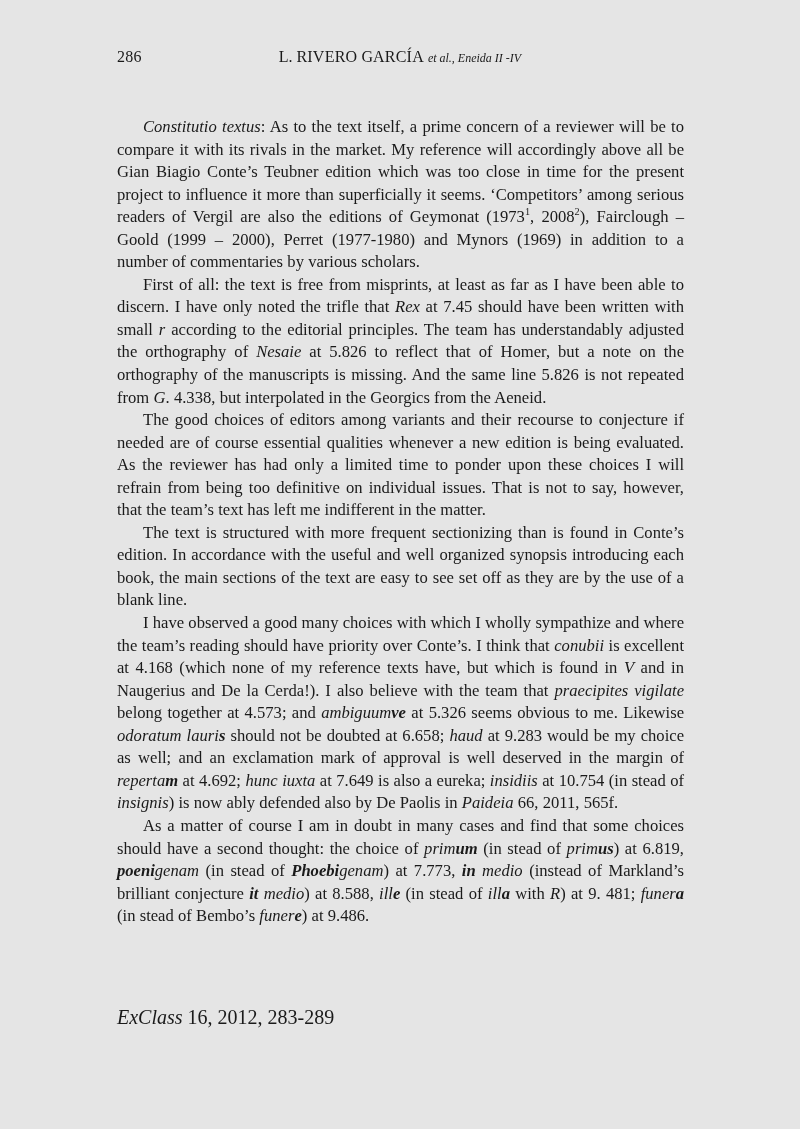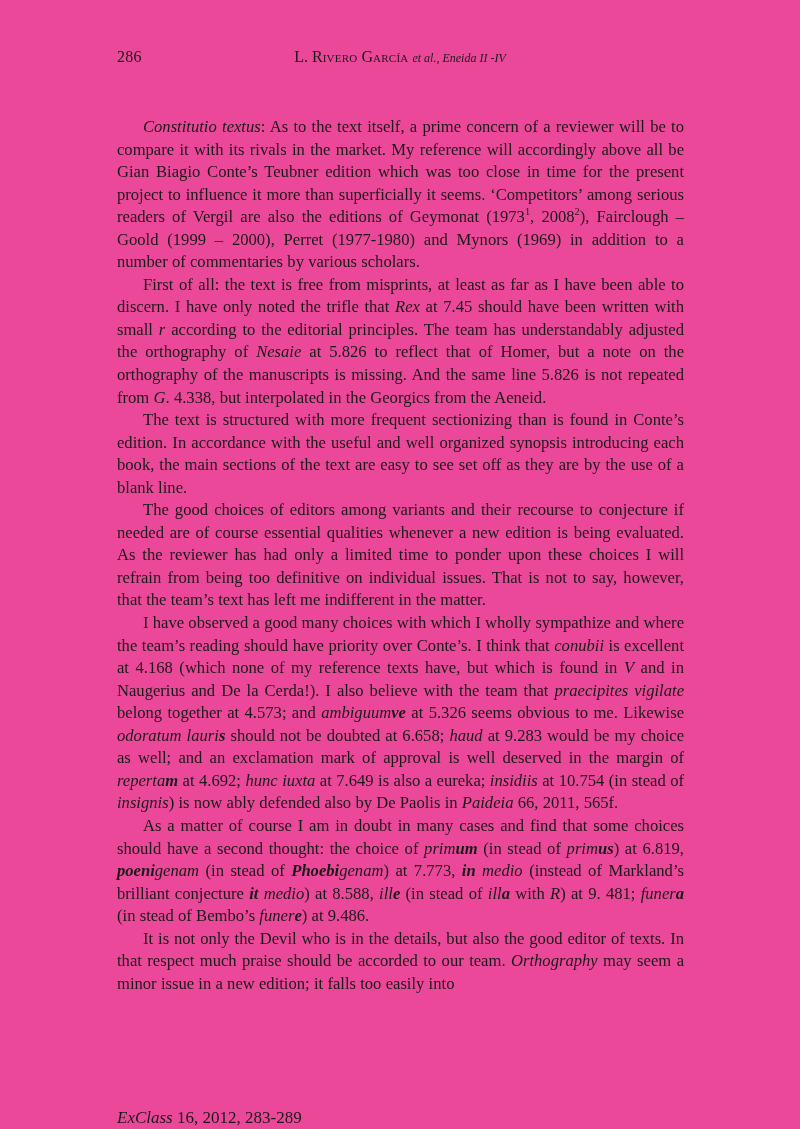--- a/index.html
+++ b/index.html
@@ -11,21 +11,21 @@
     width: 800px;
     height: 1129px;
     font-family: "Liberation Serif", "DejaVu Serif", serif;
     color: #1a1a1a;
     position: relative;
     overflow: hidden;
   }
   .page {
     position: absolute;
     inset: 0;
-    background: #ec4899;
+    background: #e5e5e5;
   }
 
   
   .running-head {
     position: absolute;
     top: 46px;
     left: 117px;
     width: 566px;
     height: 22px;
     font-size: 15.5px;
@@ -41,21 +41,21 @@
   }
   .head-title {
     position: absolute;
     left: 0;
     right: 0;
     top: 0;
     text-align: center;
   }
   .sc-first { font-size: 16px; }
   .sc-rest {
-    font-size: 11px;
+    font-size: 16px;
     letter-spacing: 0.25px;
   }
   .head-ital { font-style: italic; font-size: 12px; }
 
   
   .body-block {
     position: absolute;
     top: 116px;
     left: 117px;
     width: 567px;
@@ -77,42 +77,41 @@
   .bi { font-style: italic; font-weight: bold; margin-top: 8px; }
   sup {
     font-size: 0.62em;
     vertical-align: super;
     line-height: 0;
   }
 
   
   .footer {
     position: absolute;
-    top: 1108px;
+    top: 1007px;
     left: 117px;
-    font-size: 17px;
+    font-size: 20px;
     line-height: 20px;
     white-space: nowrap;
   }
 </style>
 </head>
 <body>
 
 <div class="page">
 
   <div class="running-head">
     <span class="folio">286</span>
     <span class="head-title"><span class="sc-first">L. R</span><span class="sc-rest">IVERO</span><span class="sc-first"> G</span><span class="sc-rest">ARCÍA</span> <span class="head-ital">et al., Eneida II -IV</span></span>
   </div>
 
   <div class="body-block" id="body-block">
       <p><span class="it">Constitutio textus</span>: As to the text itself, a prime concern of a reviewer will be to compare it with its rivals in the market. My reference will accordingly above all be Gian Biagio Conte’s Teubner edition which was too close in time for the present project to influence it more than superficially it seems. ‘Competitors’ among serious readers of Vergil are also the editions of Geymonat (1973<sup>1</sup>, 2008<sup>2</sup>), Fairclough – Goold (1999 – 2000), Perret (1977-1980) and Mynors (1969) in addition to a number of commentaries by various scholars.</p>
       <p>First of all: the text is free from misprints, at least as far as I have been able to discern. I have only noted the trifle that <span class="it">Rex</span> at 7.45 should have been written with small <span class="it">r</span> according to the editorial principles. The team has understandably adjusted the orthography of <span class="it">Nesaie</span> at 5.826 to reflect that of Homer, but a note on the orthography of the manuscripts is missing. And the same line 5.826 is not repeated from <span class="it">G</span>. 4.338, but interpolated in the Georgics from the Aeneid.</p>
+      <p>The good choices of editors among variants and their recourse to conjecture if needed are of course essential qualities whenever a new edition is being evaluated. As the reviewer has had only a limited time to ponder upon these choices I will refrain from being too definitive on individual issues. That is not to say, however, that the team’s text has left me indifferent in the matter.</p>
       <p>The text is structured with more frequent sectionizing than is found in Conte’s edition. In accordance with the useful and well organized synopsis introducing each book, the main sections of the text are easy to see set off as they are by the use of a blank line.</p>
-      <p>The good choices of editors among variants and their recourse to conjecture if needed are of course essential qualities whenever a new edition is being evaluated. As the reviewer has had only a limited time to ponder upon these choices I will refrain from being too definitive on individual issues. That is not to say, however, that the team’s text has left me indifferent in the matter.</p>
       <p>I have observed a good many choices with which I wholly sympathize and where the team’s reading should have priority over Conte’s. I think that <span class="it">conubii</span> is excellent at 4.168 (which none of my reference texts have, but which is found in <span class="it">V</span> and in Naugerius and De la Cerda!). I also believe with the team that <span class="it">praecipites vigilate</span> belong together at 4.573; and <span class="it">ambiguum</span><span class="bi">ve</span> at 5.326 seems obvious to me. Likewise <span class="it">odoratum lauri</span><span class="bi">s</span> should not be doubted at 6.658;  <span class="it">haud</span> at 9.283 would be my choice as well; and an exclamation mark of approval is well deserved in the margin of <span class="it">reperta</span><span class="bi">m</span> at 4.692;  <span class="it">hunc iuxta</span> at 7.649 is also a eureka;  <span class="it">insidiis</span> at 10.754 (in stead of <span class="it">insignis</span>) is now ably defended also by De Paolis in <span class="it">Paideia</span> 66, 2011, 565f.</p>
       <p>As a matter of course I am in doubt in many cases and find that some choices should have a second thought: the choice of <span class="it">prim</span><span class="bi">um</span> (in stead of <span class="it">prim</span><span class="bi">us</span>) at 6.819, <span class="bi">poeni</span><span class="it">genam</span> (in stead of <span class="bi">Phoebi</span><span class="it">genam</span>) at 7.773, <span class="bi">in</span><span class="it"> medio</span> (instead of Markland’s brilliant conjecture <span class="bi">it</span><span class="it"> medio</span>) at 8.588,  <span class="it">ill</span><span class="bi">e</span> (in stead of <span class="it">ill</span><span class="bi">a</span> with <span class="it">R</span>) at 9. 481; <span class="it">funer</span><span class="bi">a</span> (in stead of Bembo’s <span class="it">funer</span><span class="bi">e</span>) at 9.486.</p>
-      <p>It is not only the Devil who is in the details, but also the good editor of texts. In that respect much praise should be accorded to our team. <span class="it">Orthography</span> may seem a minor issue in a new edition; it falls too easily into</p>
     </div>
 
   <div class="footer"><i>ExClass</i><span> 16, 2012, 283-289</span></div>
 
 </div>
 
 </body></html>

